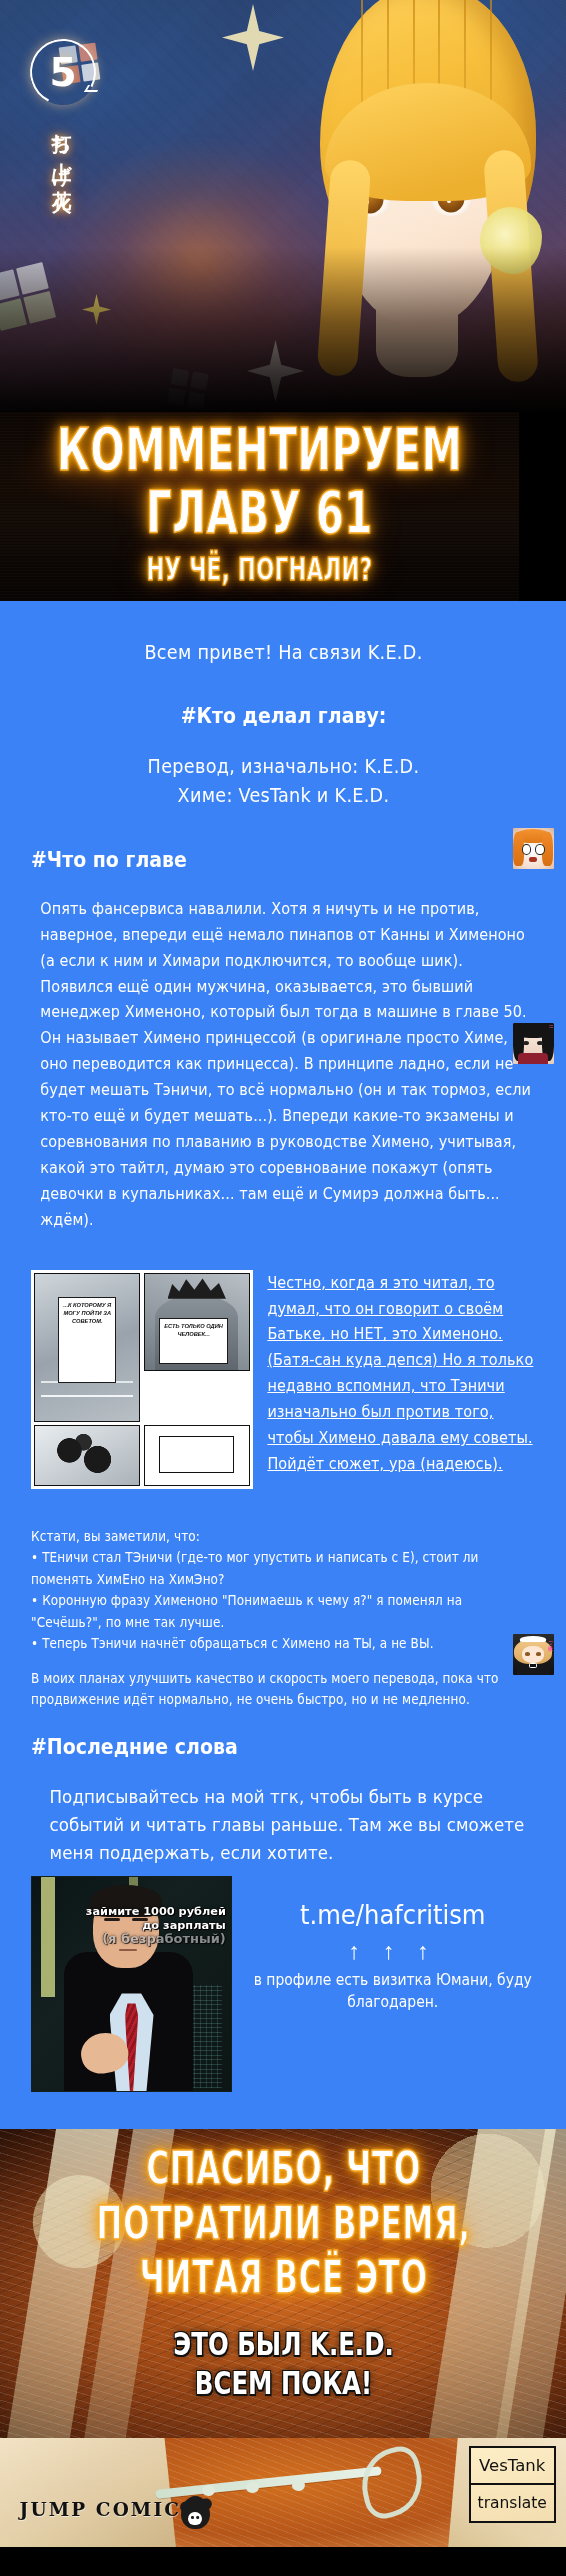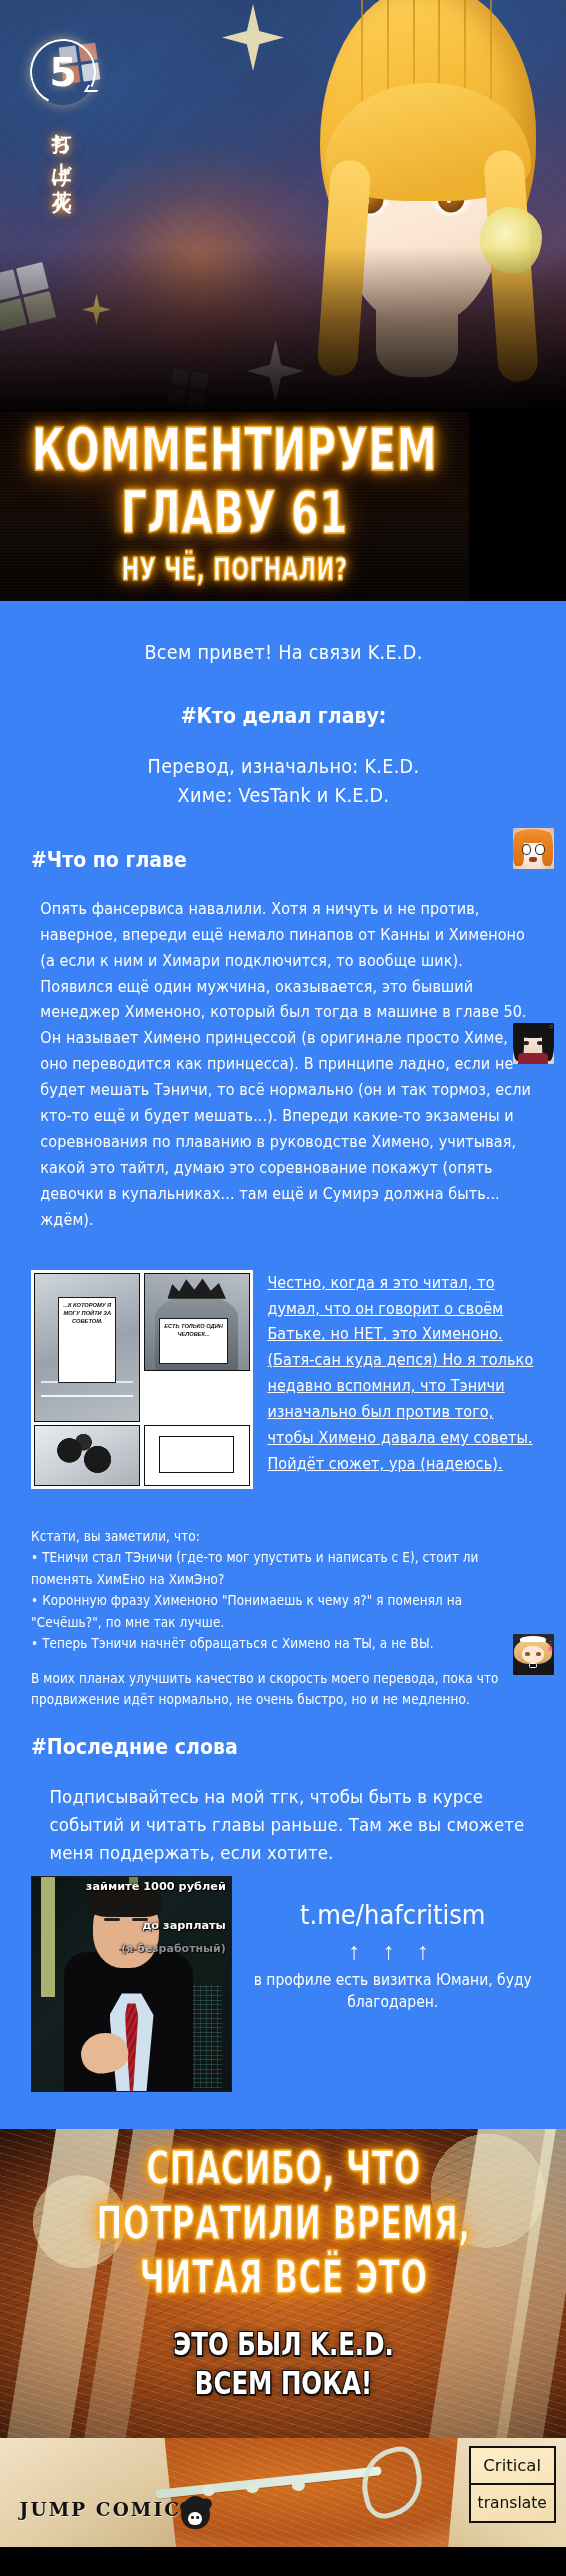--- a/index.html
+++ b/index.html
@@ -140,21 +140,21 @@
     opacity: .95;
     filter: blur(0.2px);
   }
   .neck { position:absolute; left: 118px; top: 325px; width: 82px; height: 67px; background:#f2d6bb; border-radius: 0 0 40% 40%; }
   .hero-fade { position:absolute; left:0; right:0; bottom:0; height: 165px;
     background: linear-gradient(to bottom, rgba(0,0,0,0) 0%, rgba(25,10,4,.55) 45%, rgba(0,0,0,.96) 100%); }
 
   
   .title-band {
     position: relative;
-    width: 469px; padding: 15.5px 0 19.6px;
+    width: 519px; padding: 15.5px 0 19.6px;
     background: linear-gradient(to bottom, #0c0603 0%, #140a04 40%, #070403 100%);
     overflow: hidden;
     text-align: center;
   }
   .title-band .bgtex { position:absolute; inset:0;
     background:
      radial-gradient(ellipse 55% 40% at 40% 30%, rgba(120,60,15,.45), rgba(0,0,0,0) 70%),
      repeating-linear-gradient(0deg, rgba(255,255,255,.02) 0 0.5px, transparent 0.5px 1.5px);
   }
   .neon {
@@ -300,23 +300,23 @@
   .meme .eyeb { position:absolute; width:15.5px; height:3.1px; background:#241c16; border-radius:1.5px; bottom:170px;}
   .meme .eyeb.l{left:72px;} .meme .eyeb.r{left:100px;}
   .meme .mouth { position:absolute; left:87px; bottom:140px; width:17.5px; height:2.6px; background:#8e5b45; border-radius:1.5px; }
   .meme .hand { position:absolute; left:49px; bottom:18.5px; width:47px; height:40px; background:#e6b894; border-radius: 50% 52% 44% 46%; transform: rotate(-12deg); }
   .meme .mtxt {
     position: absolute; right: 5.2px;
     font-family: "DejaVu Sans", sans-serif; font-weight: 900;
     color: #fff; text-shadow: 1px 1px 0 #000, -0.5px -0.5px 0 #000, 0 0 3.1px #000;
     text-align: right; line-height: 1.05;
   }
-  .meme .mtxt.l1 { top: 4px; font-size: 11.3px; }
+  .meme .mtxt.l1 { top: 29px; font-size: 11.3px; }
   .meme .mtxt.l2 { top: 43px; font-size: 11.3px; }
-  .meme .mtxt.l3 { top: 66px; font-size: 11px; color: #b9b9b9; opacity:.72; }
+  .meme .mtxt.l3 { top: 55px; font-size: 13px; color: #b9b9b9; opacity:.72; }
   .tg-col { flex: 1; text-align: center; padding-top: 23px; }
   .tg-link {
     font-size: 27px; font-weight: 400; color: #fff;
     font-family: "DejaVu Sans Condensed", "Liberation Sans Narrow", "Liberation Sans", sans-serif;
     letter-spacing: 0px;
   }
   .arrows { font-size: 23px; letter-spacing: 8.2px; margin: 7.2px 0 5.2px; color: #fff; }
   .tg-note { font-size: 15.5px; line-height: 1.4; color: #fff;
     font-family: "DejaVu Sans Condensed", "Liberation Sans Narrow", "Liberation Sans", sans-serif; }
 
@@ -615,20 +615,20 @@
     <div class="knot" style="left:202px; top:47px"></div>
     <div class="knot" style="left:246px; top:44px"></div>
     <div class="knot" style="left:292px; top:42px"></div>
     <div class="ribbon"></div>
     <div class="jump">JUMP COMICS</div>
     <div class="pirate">
       <div class="bandana"></div>
         <div class="sk"></div>
     </div>
     <div class="crit">
-      <div class="c1">Critical</div>
+      <div class="c1">VesTank</div>
       <div class="line"></div>
       <div class="c2">translate</div>
     </div>
   </div>
 
 </div>
 
 
 </body></html>

